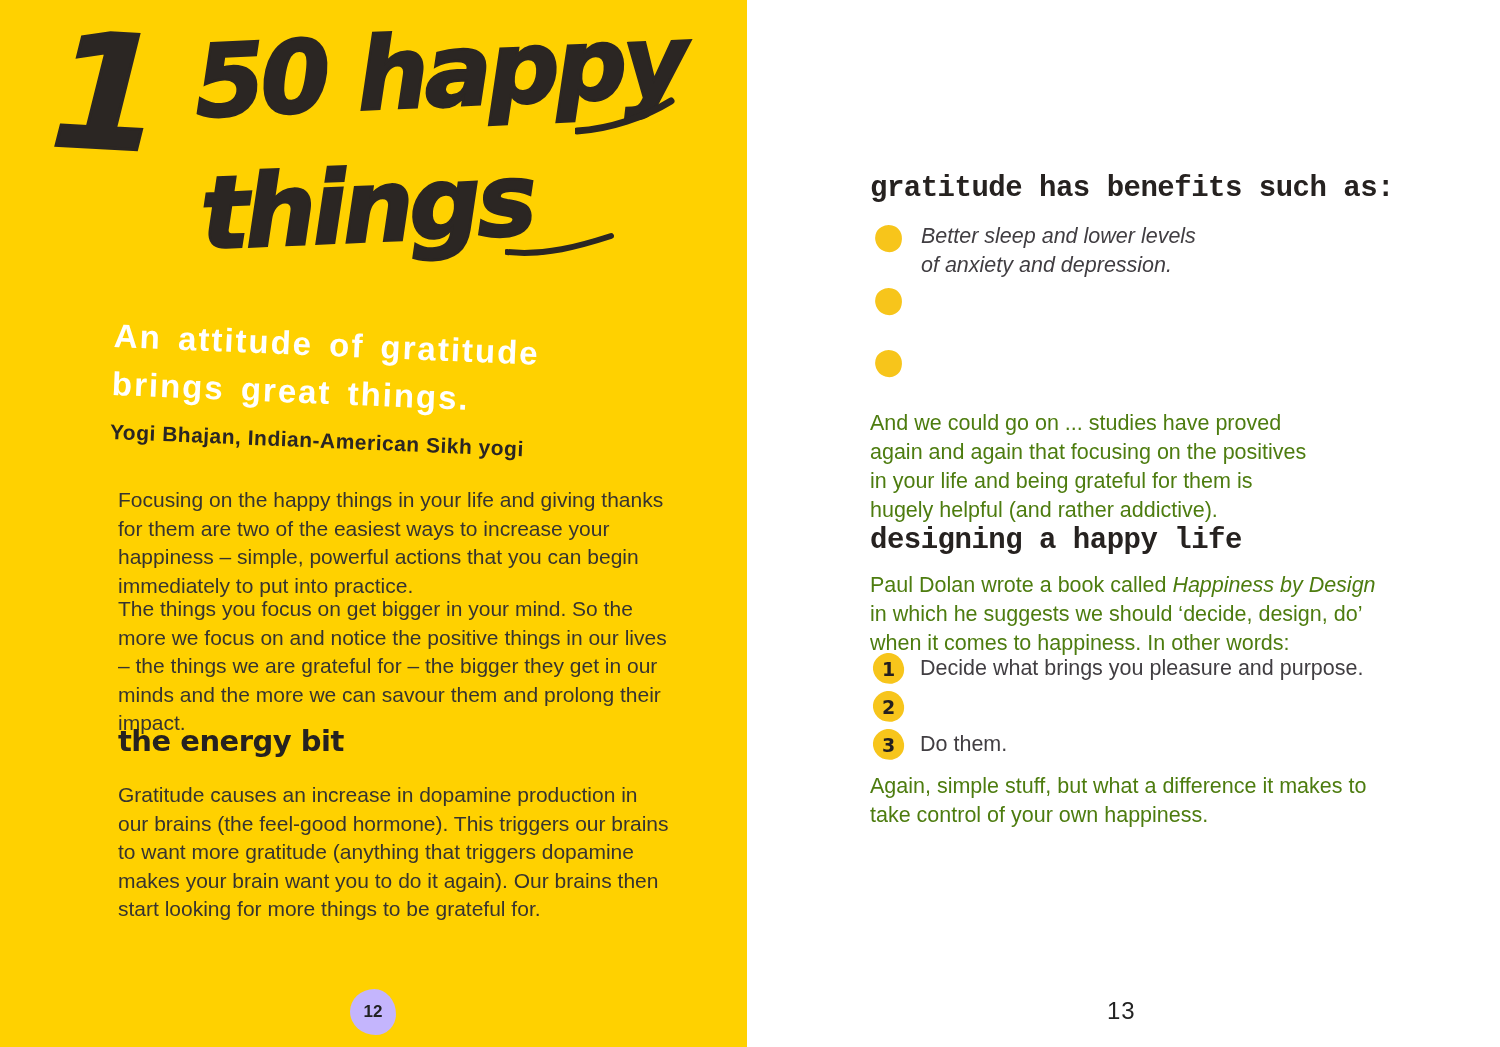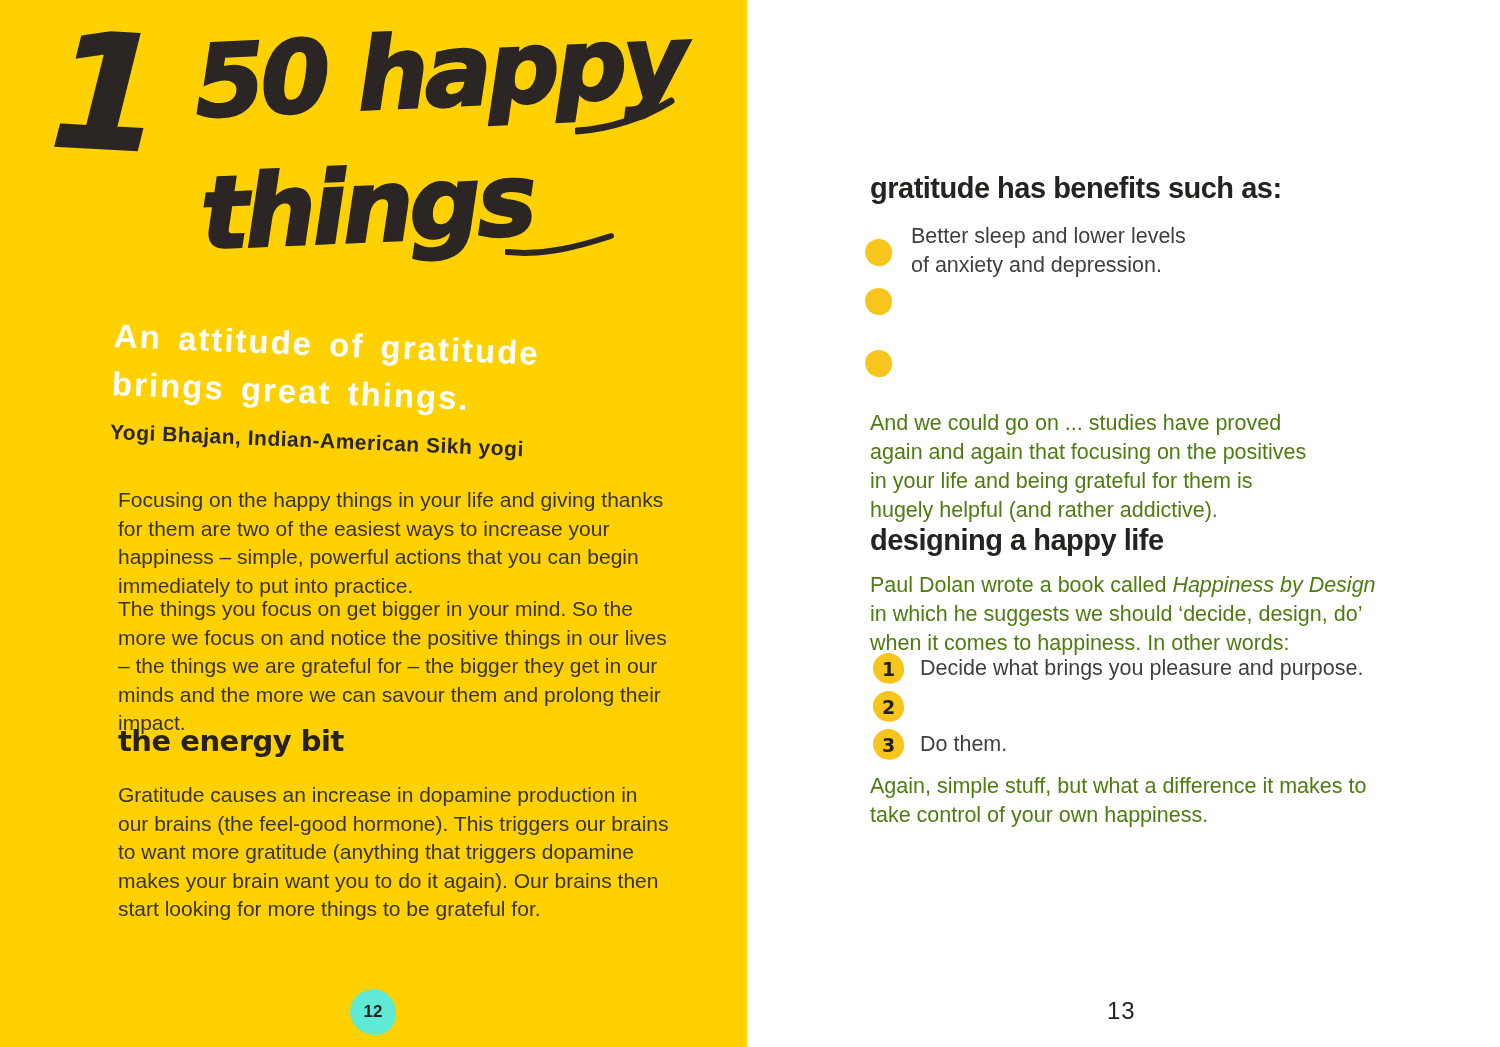--- a/index.html
+++ b/index.html
@@ -56,40 +56,40 @@
   .p2 { top:595px; }
   .science-heading {
     position:absolute; left:118px; top:724px;
     font-family:"DejaVu Sans", sans-serif; font-weight:800;
     font-size:29px; letter-spacing:-0.5px; color:#262220;
   }
   .p3 { top:781px; }
 
   .page-blob {
     position:absolute; left:350px; top:989px; width:46px; height:46px;
-    background:#5eead4;
+    background:#c4b5fd;
     border-radius:53% 47% 44% 56% / 49% 55% 45% 51%;
     display:flex; align-items:center; justify-content:center;
   }
   .page-blob span { font-size:17px; font-weight:bold; color:#222222; }
 
   
   .right-page {
     position:absolute; left:747px; top:0; width:753px; height:1047px;
     background:#ffffff;
   }
   .rp-heading {
     position:absolute; left:123px;
-    font-family:Liberation Sans, sans-serif; font-weight:800;
+    font-family:Liberation Mono, monospace; font-weight:800;
     font-size:29px; letter-spacing:-0.5px; color:#262220;
   }
   .benefits-heading { top:172px; }
   .design-heading { top:524px; }
 
-  .benefit-row { position:absolute; left:118px; display:flex; align-items:center; }
+  .benefit-row { position:absolute; left:128px; display:flex; align-items:flex-start;font-style:italic; }
   .benefit-1 { top:222px; }
   .benefit-2 { top:285px; }
   .benefit-3 { top:347px; }
   .bullet-dot {
     width:27px; height:27px; flex:0 0 27px; margin-top:3px;
     background:#F7C51B;
     border-radius:55% 45% 48% 52% / 47% 53% 45% 55%;
     transform:rotate(12deg);
   }
   .benefit-text {

